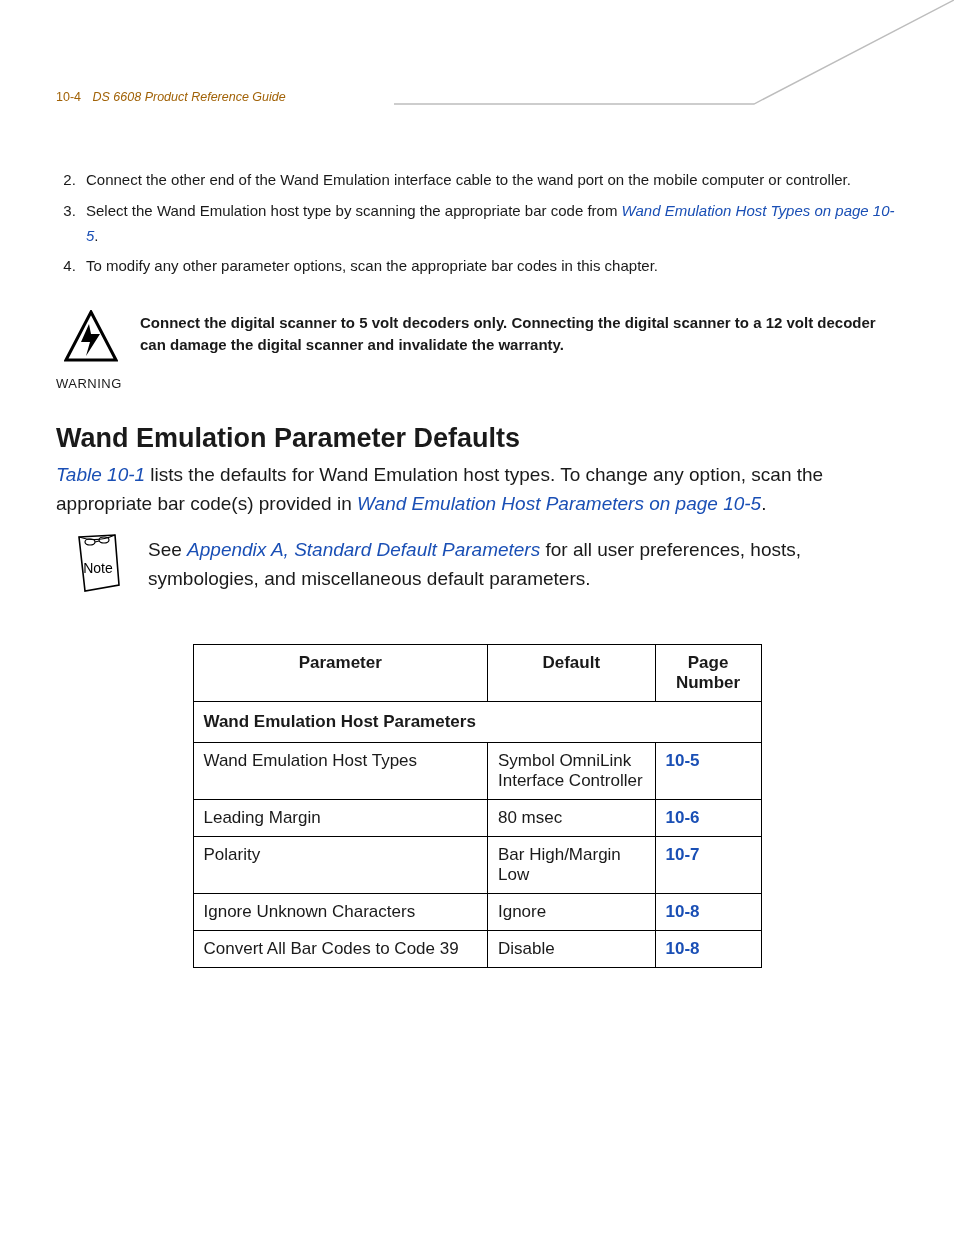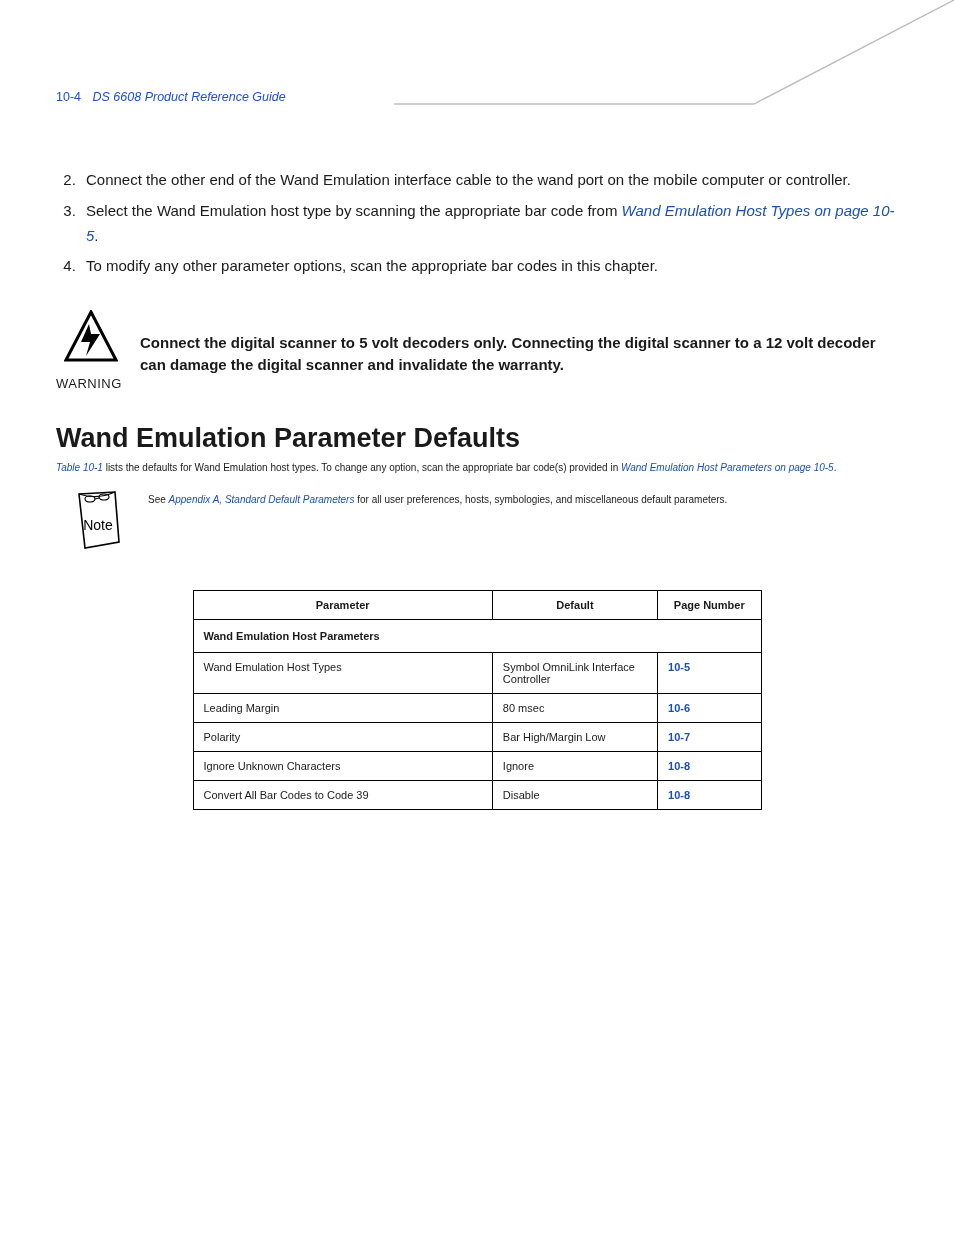--- a/index.html
+++ b/index.html
@@ -19,21 +19,21 @@
   
   .corner {
     position: absolute;
     top: 0; right: 0;
     width: 560px; height: 110px;
     pointer-events: none;
   }
   .running-header {
     font-size: 12.5px;
     font-style: italic;
-    color: #1d4ed8;
+    color: #a16207;
     margin-bottom: 64px;
   }
   .running-header .pagelbl { font-style: normal; margin-right: 8px; }
   ol.steps {
     margin: 0 0 31px 24px;
     padding: 0;
     font-size: 15px;
     line-height: 1.65;
   }
   ol.steps li { margin-bottom: 6px; padding-left: 6px; }
@@ -57,52 +57,51 @@
   .warn-label {
     font-size: 13px;
     letter-spacing: 0.5px;
     margin-top: 4px;
   }
   .warn-text {
     font-size: 15px;
     font-weight: 700;
     line-height: 1.45;
     padding-top: 2px;
-    margin-top: 20px;
   }
   h1.section {
     font-family: "Arial Narrow", Arial, sans-serif;
     font-stretch: condensed;
     font-weight: 700;
     font-size: 27px;
     margin: 0 0 6px 0;
   }
   p.body {
-    font-size: 10px;
+    font-size: 19px;
     line-height: 1.55;
     margin: 0 0 14px 0;
   }
   .note-block {
     display: flex;
     align-items: flex-start;
     gap: 22px;
     margin: 8px 0 36px 14px;
   }
   .note-icon-col { width: 56px; text-align: center; flex: 0 0 auto; }
   .table-caption {
     text-align: center;
     font-weight: 700;
     font-size: 16px;
     margin: 0 0 10px 0;
   }
   table.param {
     border-collapse: collapse;
     margin: 0 auto;
     width: 569px;
-    font-size: 11px;
+    font-size: 17px;
   }
   table.param th, table.param td {
     border: 1px solid #000;
     padding: 8px 10px;
     text-align: left;
     vertical-align: top;
   }
   table.param th {
     font-weight: 700;
     text-align: center;

